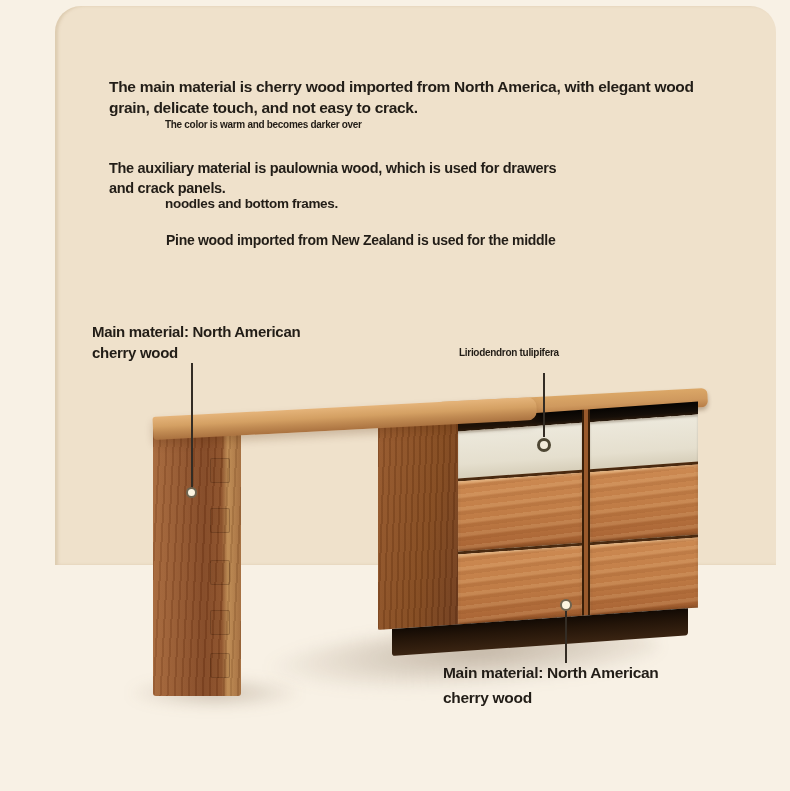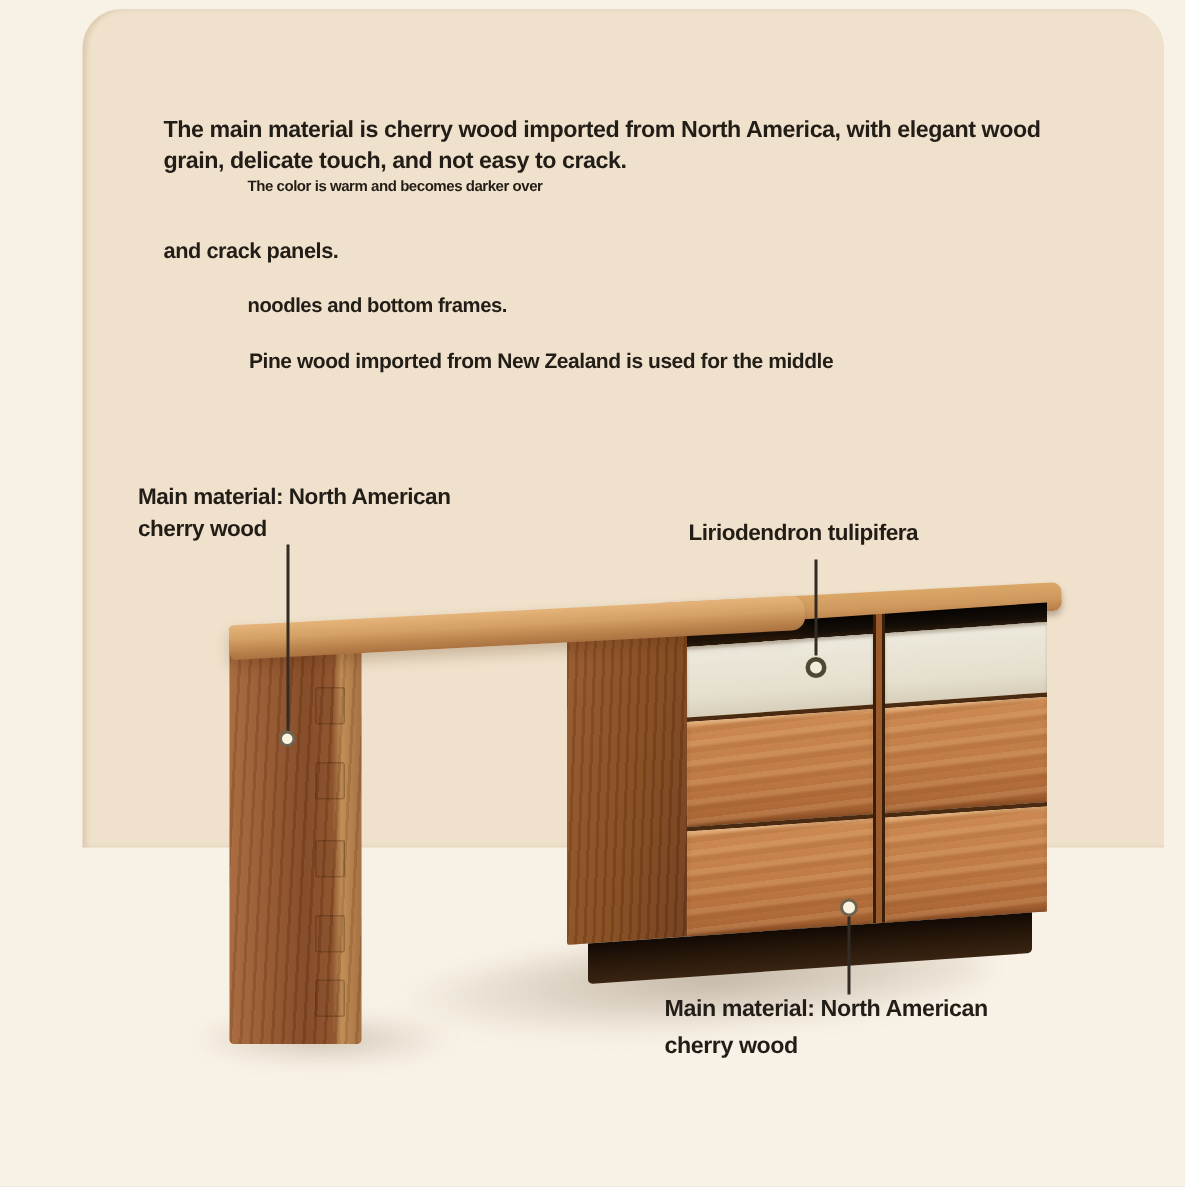--- a/index.html
+++ b/index.html
@@ -72,21 +72,21 @@
   .wood:after{content:"";position:absolute;inset:0;
        background:repeating-linear-gradient(177deg,rgba(255,220,170,.14) 0 3px,rgba(120,60,20,.12) 5px 8px,rgba(0,0,0,0) 8px 13px);}
   .divider{position:absolute;left:204px;top:0;width:8px;height:206px;
        background:linear-gradient(90deg,#3a1f08 0 2px,#9a5a2c 2px 6px,#3a1f08 6px 8px)}
   .plinth{position:absolute;left:14px;top:206px;width:296px;height:27px;border-radius:0 0 3px 3px;
        background:linear-gradient(180deg,#120a04,var(--plinth) 40%,var(--plinth2) 100%)}
   
   .annot{position:absolute;inset:0;z-index:9}
   .callout{position:absolute;font-weight:700;color:var(--text);letter-spacing:-0.3px}
   .c1{left:37px;top:315px;font-size:15px;line-height:21px}
-  .c2{left:404px;top:341px;font-size:15px}
+  .c2{left:404px;top:341px;font-size:10px}
   .c3{left:388px;top:655px;font-size:15.5px;line-height:24.5px}
   .vline{position:absolute;width:2px;background:var(--line)}
   .l1{left:136px;top:357px;height:125px}
   .l2{left:488px;top:367px;height:64px}
   .l3{left:510px;top:605px;height:52px}
   .dot{position:absolute;border-radius:50%;background:var(--marker_fill);border:2px solid var(--marker_ring)}
   .d1{left:131px;top:481px;width:11px;height:11px}
   .d3{left:505px;top:593px;width:12px;height:12px}
   .ring{position:absolute;left:482px;top:432px;width:14px;height:14px;border-radius:50%;
        border:3px solid var(--ring_stroke);background:rgba(251,244,225,.55)}
@@ -98,20 +98,21 @@
   <div class="card">
 
     <div class="para p-main">
       <div class="ln">The main material is cherry wood imported from North America, with elegant wood</div>
       <div class="ln">grain, delicate touch, and not easy to crack.</div>
     </div>
     <div class="para p-color">
       <div class="ln">The color is warm and becomes darker over</div>
     </div>
     <div class="para p-aux">
+      <div class="ln">The auxiliary material is paulownia wood, which is used for drawers</div>
       <div class="ln">and crack panels.</div>
     </div>
     <div class="para p-goose">
       <div class="ln">noodles and bottom frames.</div>
     </div>
     <div class="para p-pine">
       <div class="ln">Pine wood imported from New Zealand is used for the middle</div>
     </div>
 
     <div class="scene">

